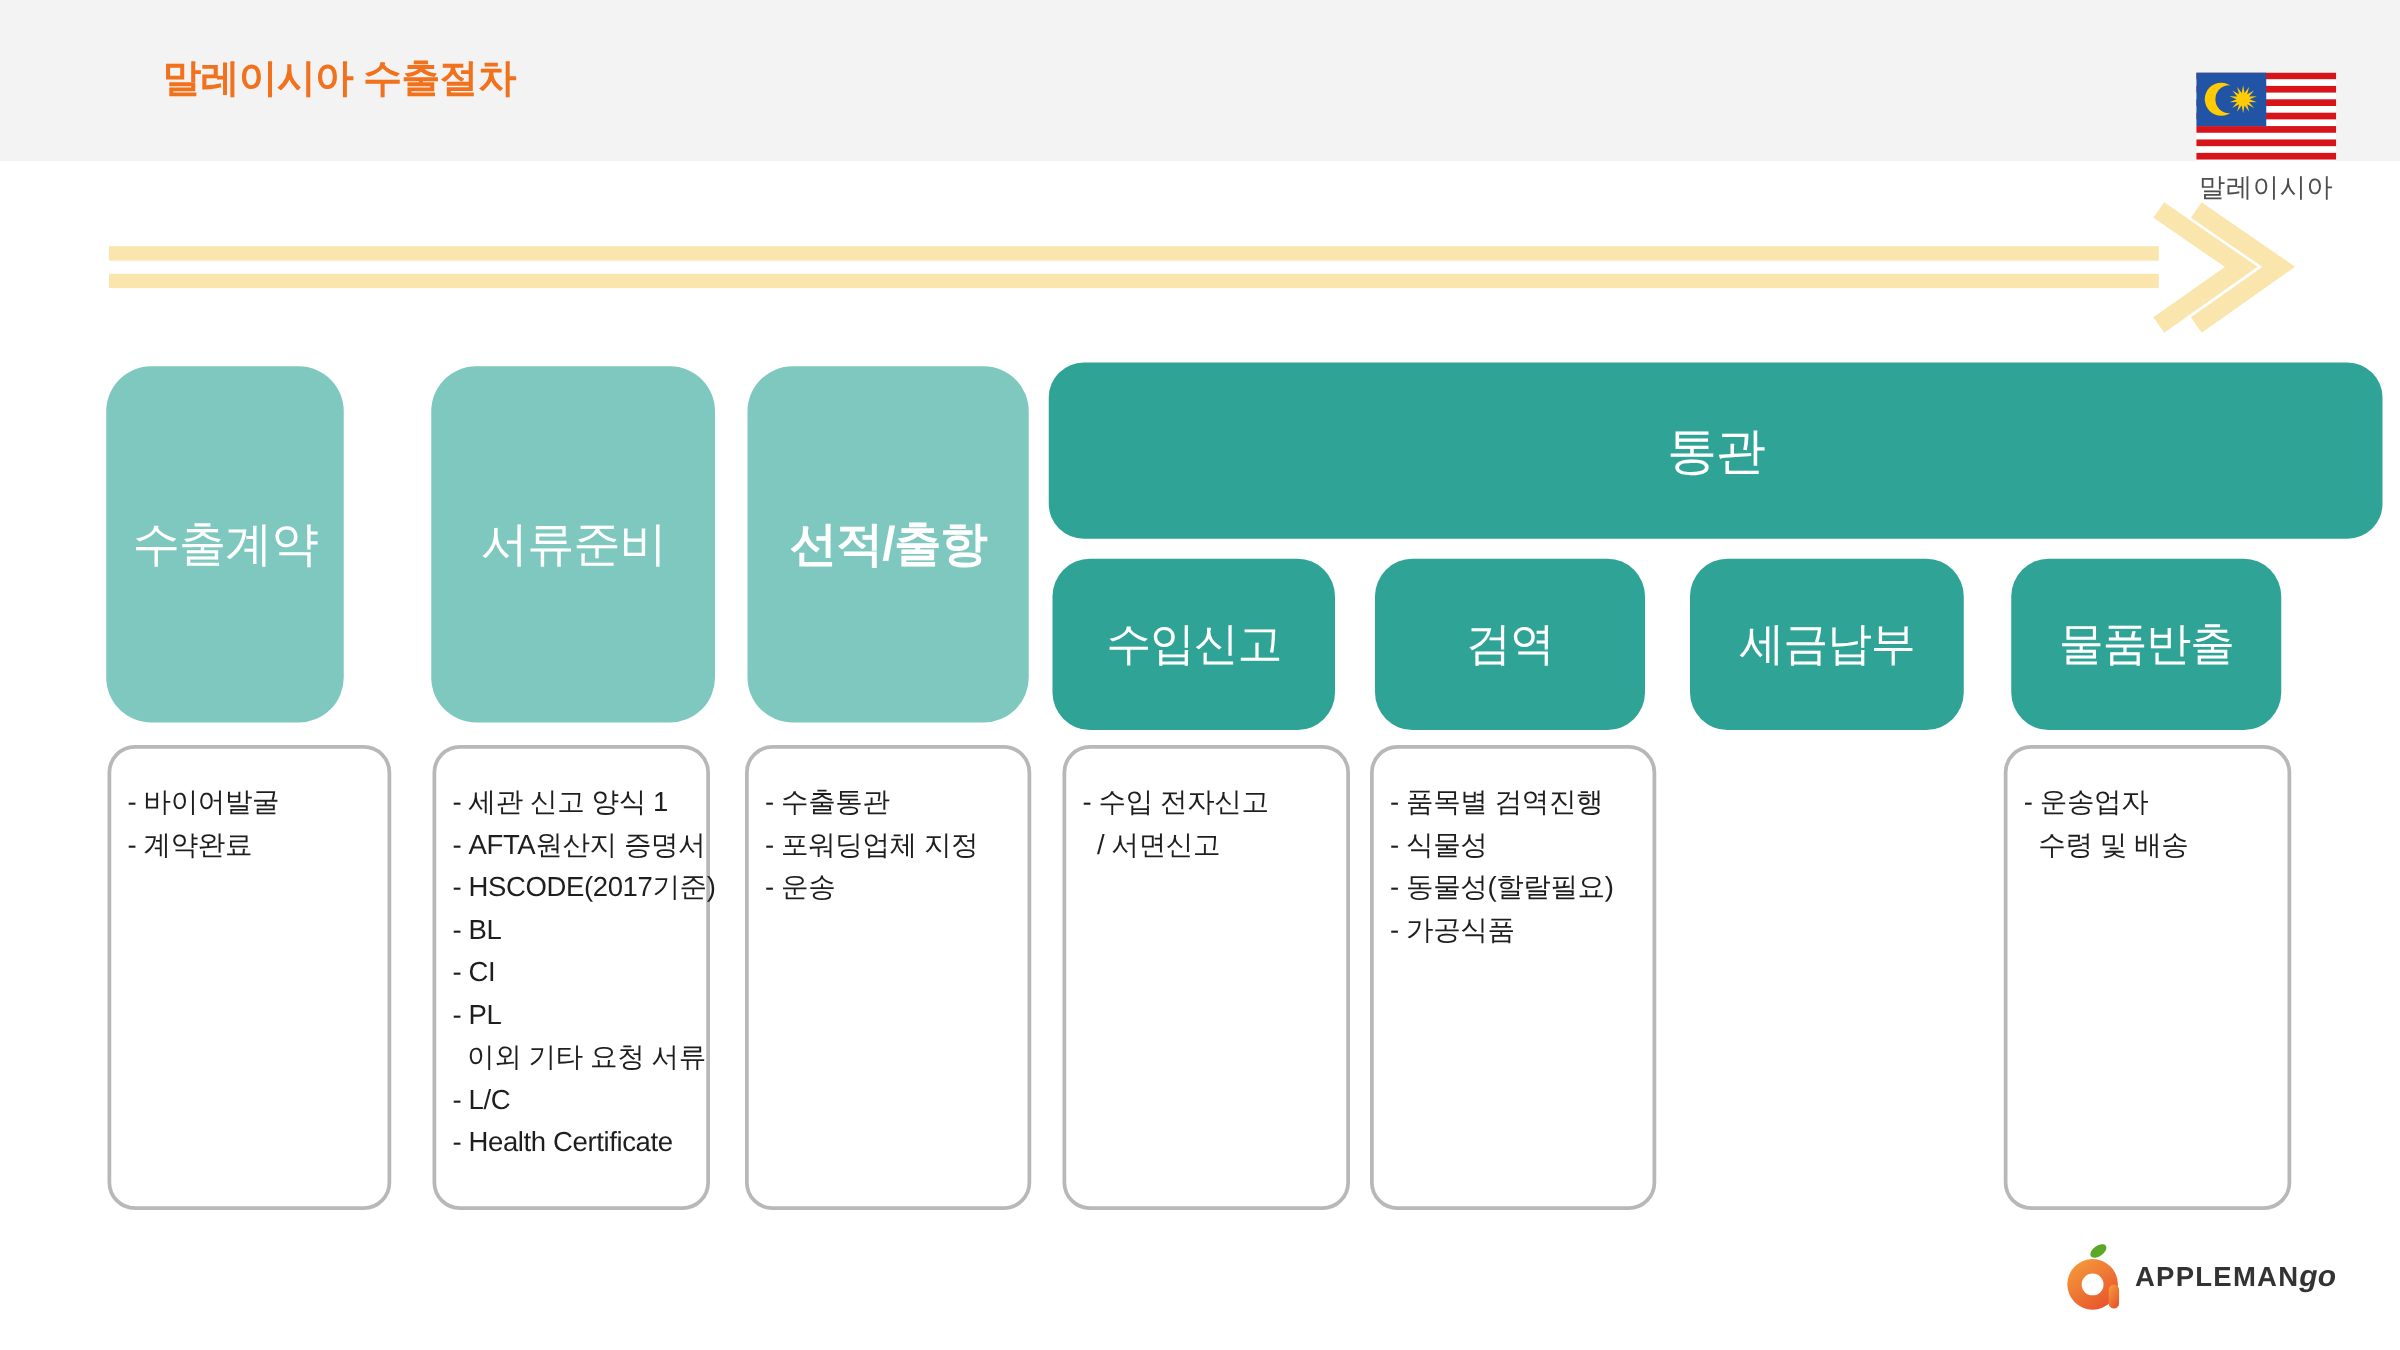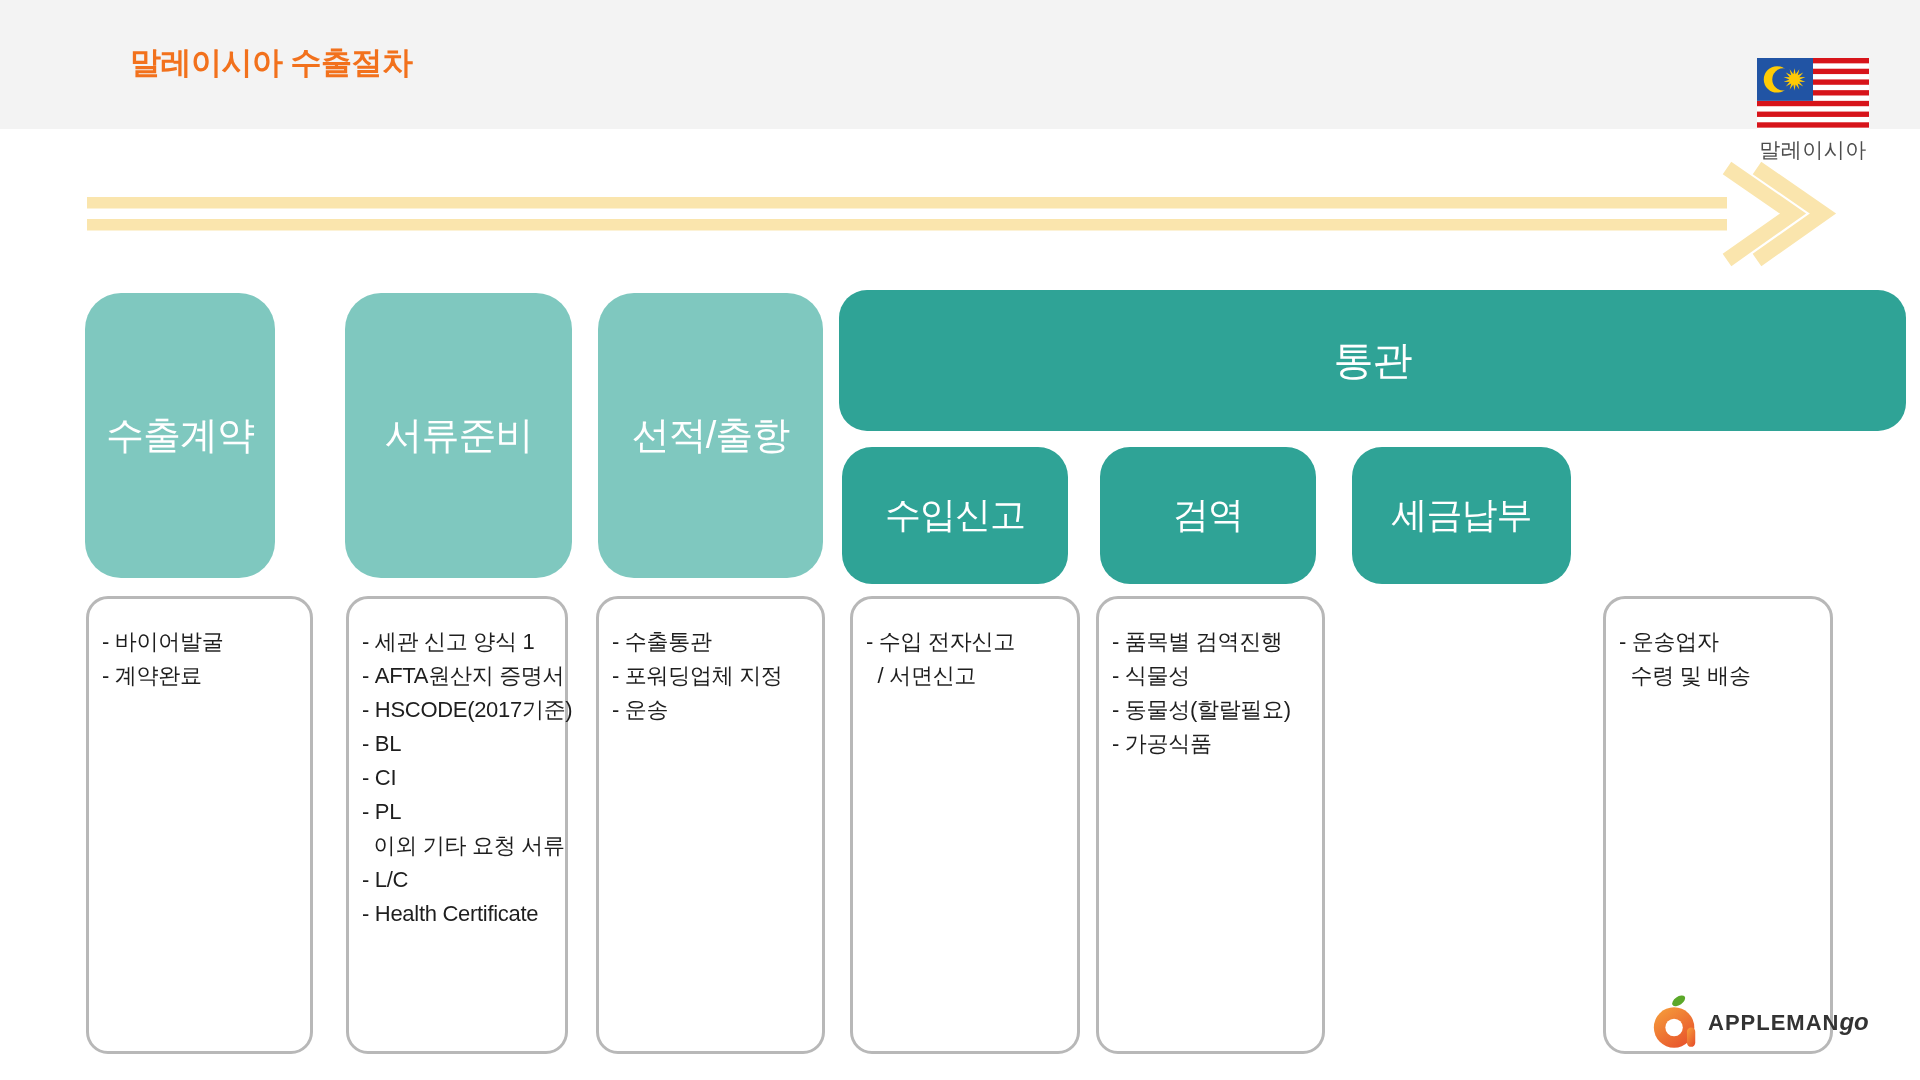--- a/index.html
+++ b/index.html
@@ -28,21 +28,21 @@
     position:absolute;left:839px;top:290px;width:1067px;height:141px;background:#2fa396;
     border-radius:28px;display:flex;align-items:center;justify-content:center;
     color:#ffffff;font-size:40px;letter-spacing:-1px;white-space:pre;
   }
   .substep-box{
     position:absolute;top:447px;height:137px;background:#2fa396;border-radius:30px;
     display:flex;align-items:center;justify-content:center;
     color:#ffffff;font-size:36px;letter-spacing:-1px;white-space:pre;
   }
   .detail-box{
-    position:absolute;top:596px;height:458px;background:#ffffff;
+    position:absolute;top:596px;height:372px;background:#ffffff;
     border:3px solid #b8b8b8;border-radius:22px;box-sizing:border-box;
     padding:26px 20px 0 13px;
     font-size:22px;line-height:34px;color:#1e1e1e;white-space:pre;letter-spacing:-0.3px;
   }
   .logo-wrap{position:absolute;left:1652px;top:992px;display:flex;align-items:center;}
   .logo-icon{width:46px;height:60px;display:block;}
   .logo-text{margin-left:10px;font-size:22px;font-weight:bold;color:#333333;letter-spacing:1px;white-space:pre;}
   .logo-text .go{font-style:italic;letter-spacing:0;font-size:24px;}
 </style>
 </head>
@@ -79,35 +79,38 @@
     <polyline points="1640,8 1706,53.5 1640,100" fill="none" stroke="#fae5ad" stroke-width="15"></polyline>
     <polyline points="1670,8 1736,53.5 1670,100" fill="none" stroke="#fae5ad" stroke-width="15"></polyline>
   </svg>
 
   <div class="step-box" style="left:85px;width:190px;">
     <span>수출계약</span>
   </div>
   <div class="step-box" style="left:345px;width:227px;">
     <span>서류준비</span>
   </div>
-  <div class="step-box" style="left:598px;width:225px;">
+  <div class="step-box" style="left:598px;width:225px;font-weight:bold;">
     <span>선적/출항</span>
   </div>
 
   <div class="customs-box">
     <span>통관</span>
   </div>
   <div class="substep-box" style="left:1100px;width:216px;">
     <span>검역</span>
   </div>
   <div class="substep-box" style="left:842px;width:226px;">
     <span>수입신고</span>
   </div>
   <div class="substep-box" style="left:1352px;width:219px;text-align:center;">
     <span>세금납부</span>
+  </div>
+  <div class="substep-box" style="left:1609px;width:216px;">
+    <span>물품반출</span>
   </div>
 
   <div class="detail-box" style="left:86px;width:227px;">- 바이어발굴
 - 계약완료</div>
   <div class="detail-box" style="left:346px;width:222px;">- 세관 신고 양식 1
 - AFTA원산지 증명서
 - HSCODE(2017기준)
 - BL
 - CI
 - PL

